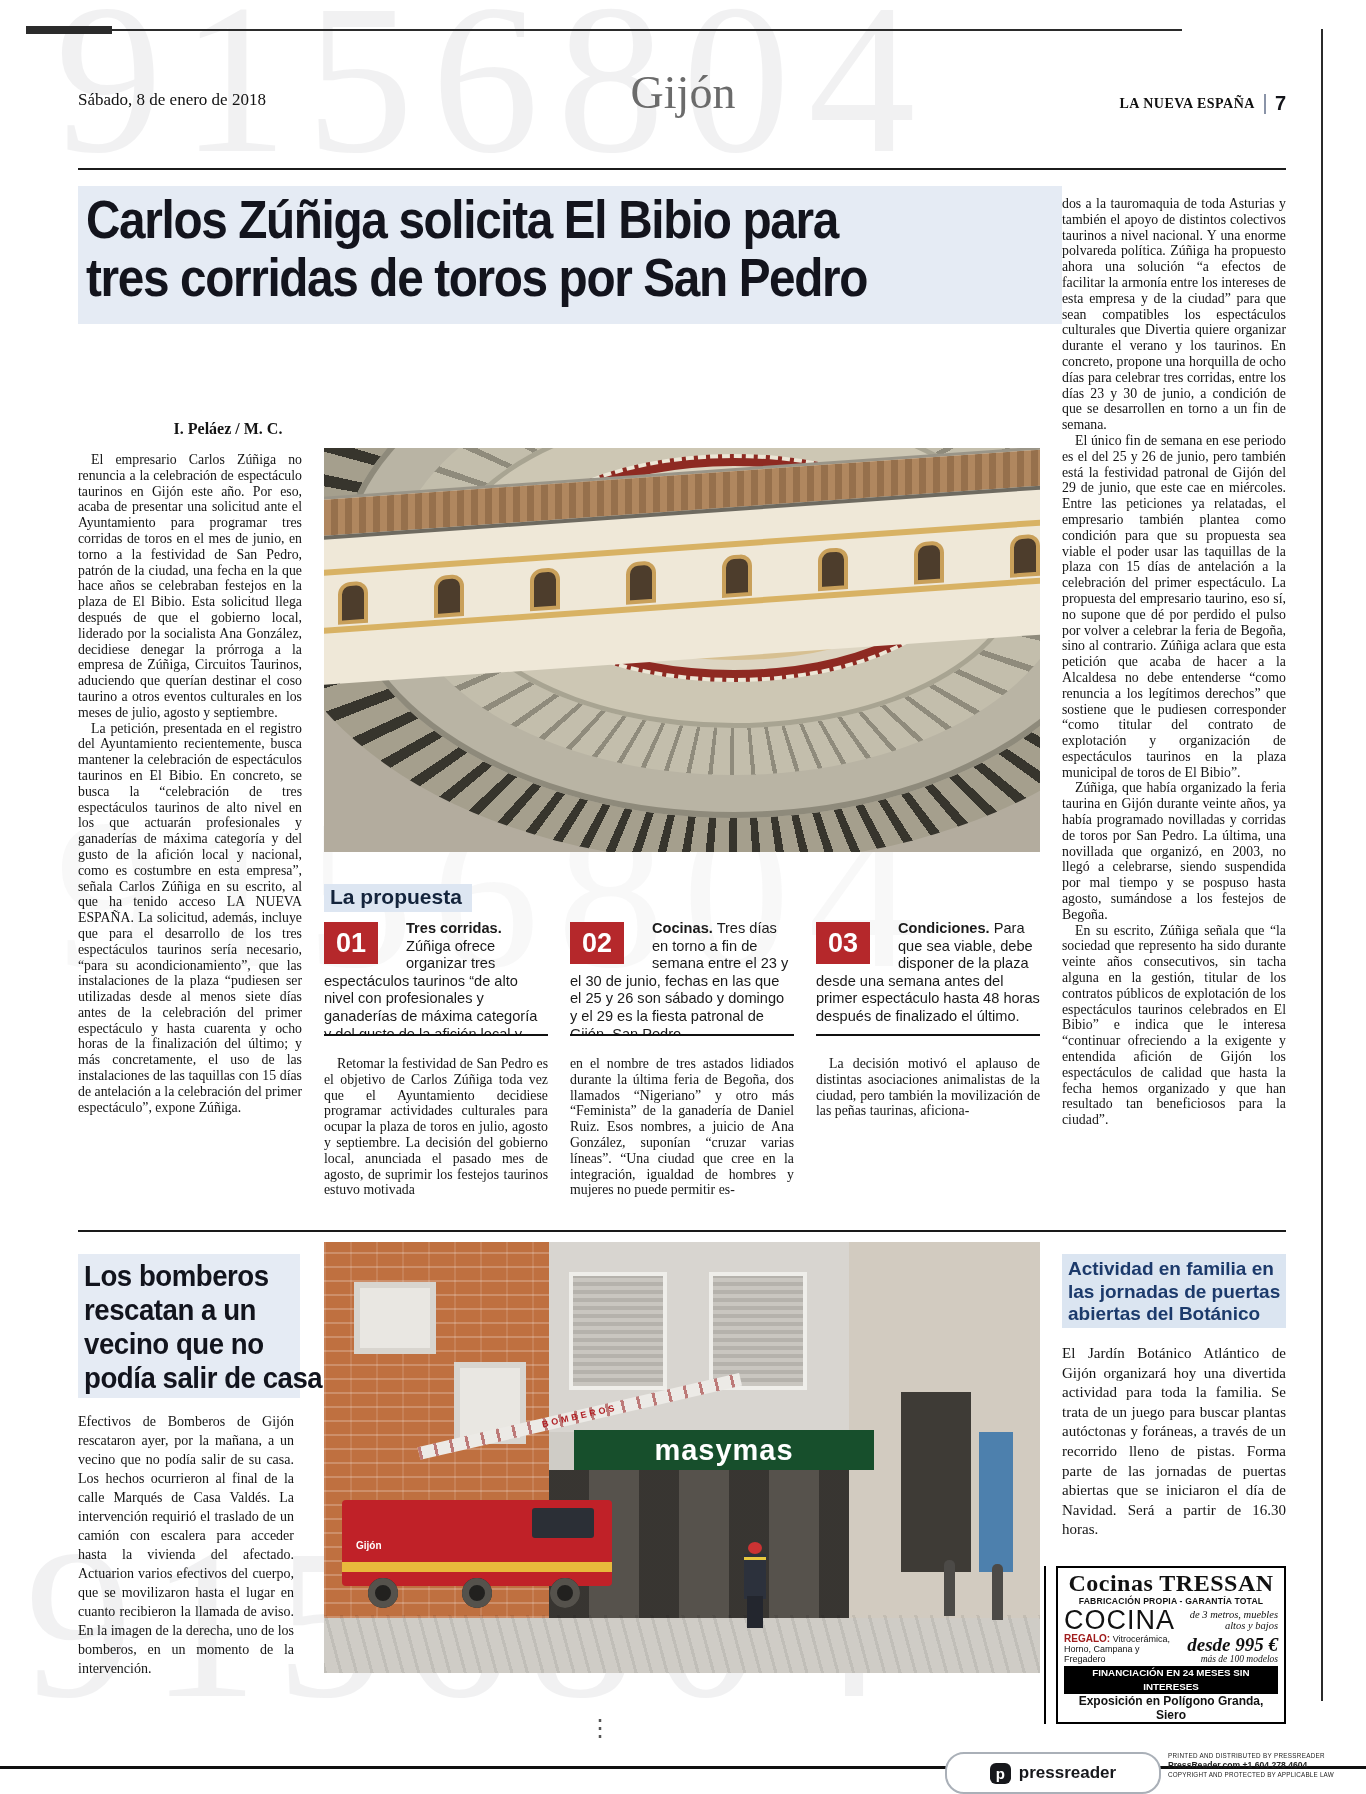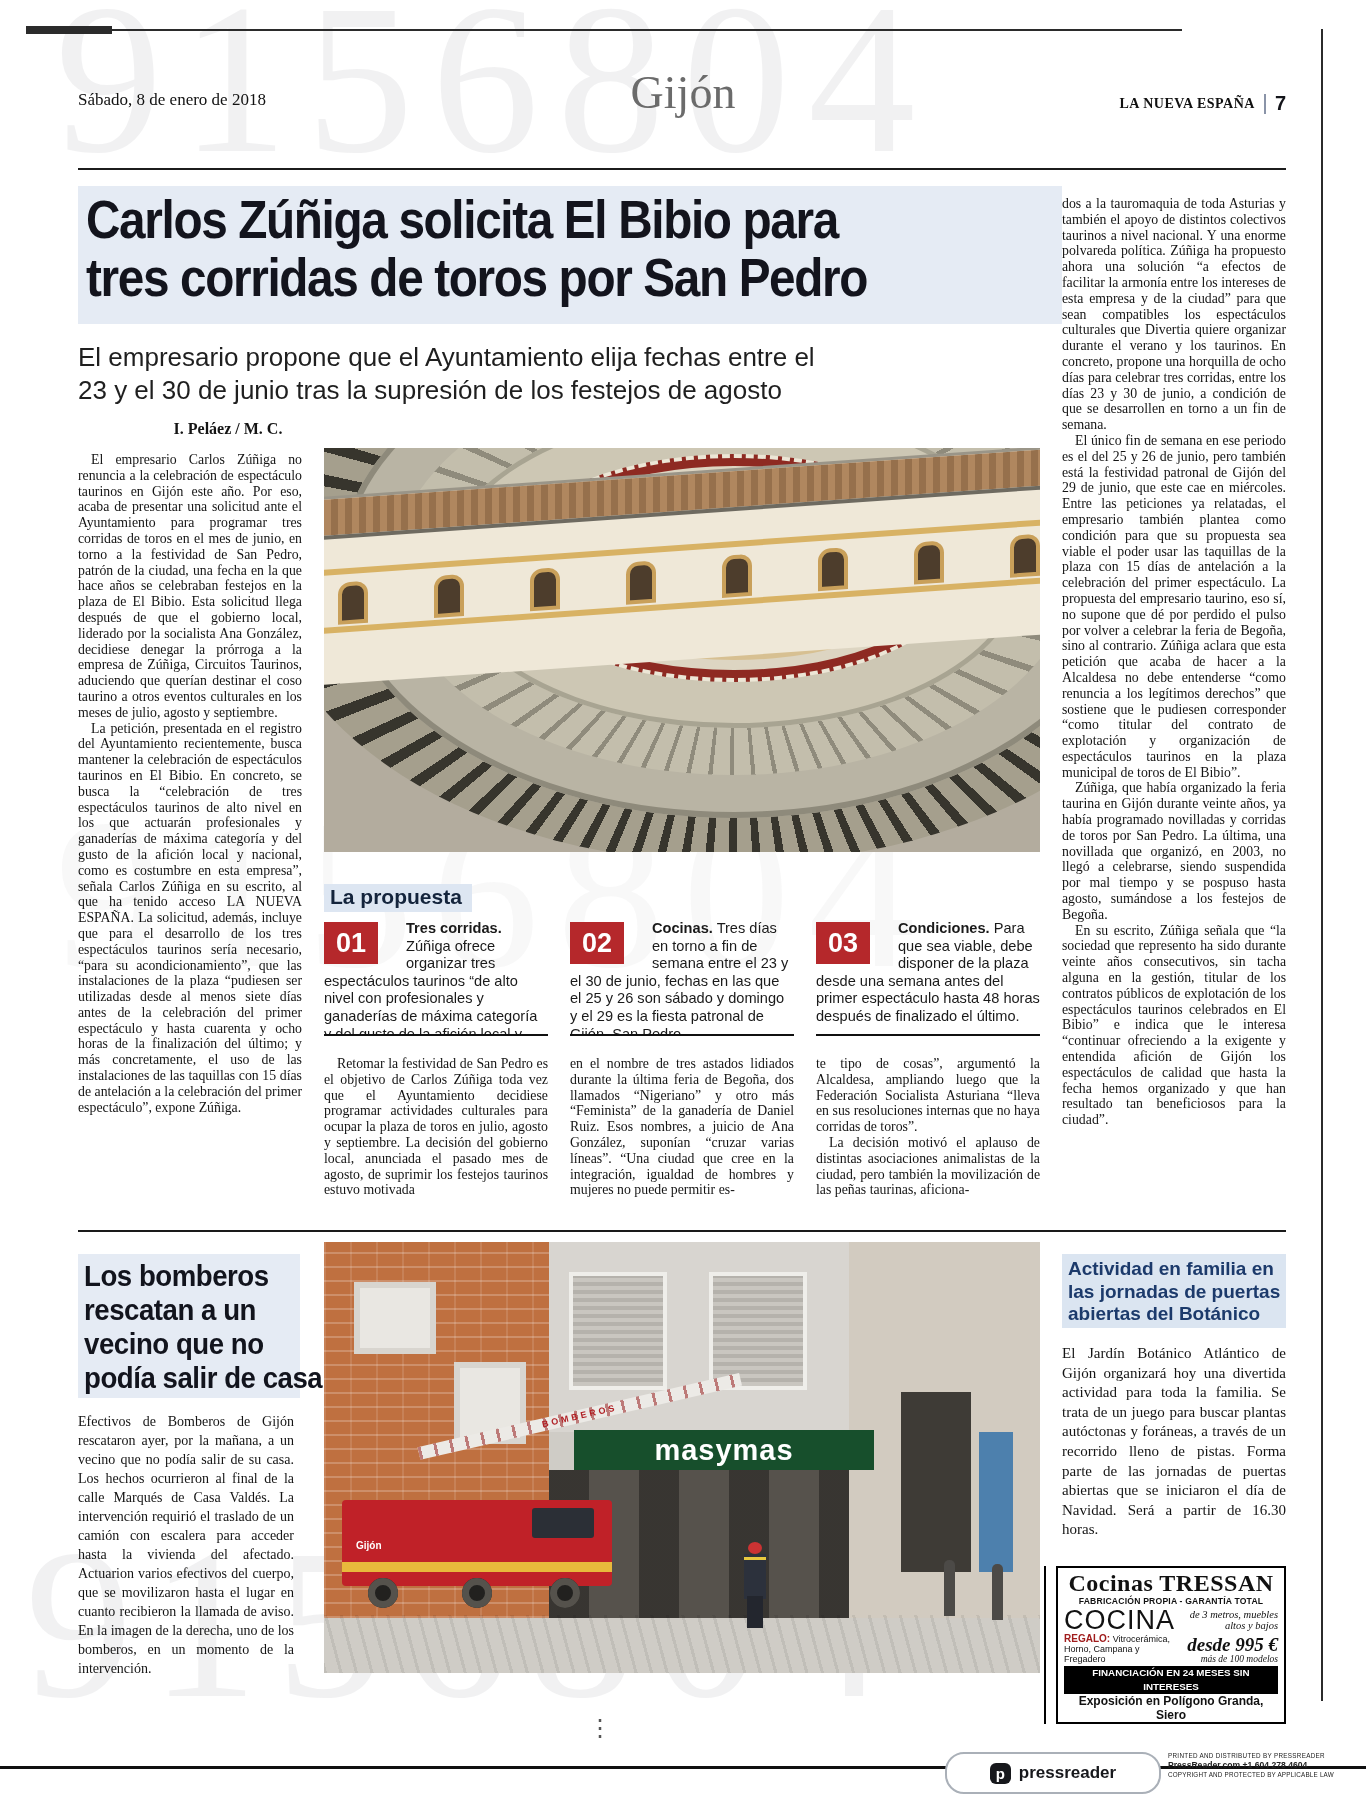--- a/index.html
+++ b/index.html
@@ -180,22 +180,20 @@
   <div class="abs hdr-right">
     <span class="hdr-brand">LA NUEVA ESPAÑA</span>
     <span class="hdr-bar"></span>
     <span class="hdr-page">7</span>
   </div>
   <div class="abs hdr-rule"></div>
 
   <div class="abs headline-bg"></div>
   <div class="abs headline">Carlos Zúñiga solicita El Bibio para
 tres corridas de toros por San Pedro</div>
-  <div class="abs subhead">El empresario propone que el Ayuntamiento elija fechas entre el
-23 y el 30 de junio tras la supresión de los festejos de agosto</div>
   <div class="abs byline">I. Peláez / M. C.</div>
 
   <div class="abs bodytxt col-left">
     <p>El empresario Carlos Zúñiga no renuncia a la celebración de espectáculo taurinos en Gijón este año. Por eso, acaba de presentar una solicitud ante el Ayuntamiento para programar tres corridas de toros en el mes de junio, en torno a la festividad de San Pedro, patrón de la ciudad, una fecha en la que hace años se celebraban festejos en la plaza de El Bibio. Esta solicitud llega después de que el gobierno local, liderado por la socialista Ana González, decidiese denegar la prórroga a la empresa de Zúñiga, Circuitos Taurinos, aduciendo que querían destinar el coso taurino a otros eventos culturales en los meses de julio, agosto y septiembre.</p>
     <p>La petición, presentada en el registro del Ayuntamiento recientemente, busca mantener la celebración de espectáculos taurinos en El Bibio. En concreto, se busca la “celebración de tres espectáculos taurinos de alto nivel en los que actuarán profesionales y ganaderías de máxima categoría y del gusto de la afición local y nacional, como es costumbre en esta empresa”, señala Carlos Zúñiga en su escrito, al que ha tenido acceso LA NUEVA ESPAÑA. La solicitud, además, incluye que para el desarrollo de los tres espectáculos taurinos sería necesario, “para su acondicionamiento”, que las instalaciones de la plaza “pudiesen ser utilizadas desde al menos siete días antes de la celebración del primer espectáculo y hasta cuarenta y ocho horas de la finalización del último; y más concretamente, el uso de las instalaciones de las taquillas con 15 días de antelación a la celebración del primer espectáculo”, expone Zúñiga.</p>
   </div>
 
   <div class="abs photo1">
     <div class="ell ring-colonnade"></div>
     <div class="ell ring-upper"></div>
@@ -240,21 +238,20 @@
     <span>Para que sea viable, debe disponer de la plaza desde una semana antes del primer espectáculo hasta 48 horas después de finalizado el último.</span>
   </div>
 
   <div class="abs bodytxt midcol" style="left:570px;">
     <p style="text-indent:0;">en el nombre de tres astados lidiados durante la última feria de Begoña, dos llamados “Nigeriano” y otro más “Feminista” de la ganadería de Daniel Ruiz. Esos nombres, a juicio de Ana González, suponían “cruzar varias líneas”. “Una ciudad que cree en la integración, igualdad de hombres y mujeres no puede permitir es-</p>
   </div>
   <div class="abs bodytxt midcol" style="left:324px;">
     <p>Retomar la festividad de San Pedro es el objetivo de Carlos Zúñiga toda vez que el Ayuntamiento decidiese programar actividades culturales para ocupar la plaza de toros en julio, agosto y septiembre. La decisión del gobierno local, anunciada el pasado mes de agosto, de suprimir los festejos taurinos estuvo motivada</p>
   </div>
   <div class="abs bodytxt midcol" style="left:816px;">
-    <p style="text-indent:0;">te tipo de cosas”, argumentó la Alcaldesa, ampliando luego que la Federación Socialista Asturiana “lleva en sus resoluciones internas que no haya corridas de toros”.</p>
     <p>La decisión motivó el aplauso de distintas asociaciones animalistas de la ciudad, pero también la movilización de las peñas taurinas, aficiona-</p>
   </div>
 
   <div class="abs bodytxt col-right">
     <p style="text-indent:0;">dos a la tauromaquia de toda Asturias y también el apoyo de distintos colectivos taurinos a nivel nacional. Y una enorme polvareda política. Zúñiga ha propuesto ahora una solución “a efectos de facilitar la armonía entre los intereses de esta empresa y de la ciudad” para que sean compatibles los espectáculos culturales que Divertia quiere organizar durante el verano y los taurinos. En concreto, propone una horquilla de ocho días para celebrar tres corridas, entre los días 23 y 30 de junio, a condición de que se desarrollen en torno a un fin de semana.</p>
     <p>El único fin de semana en ese periodo es el del 25 y 26 de junio, pero también está la festividad patronal de Gijón del 29 de junio, que este cae en miércoles. Entre las peticiones ya relatadas, el empresario también plantea como condición para que su propuesta sea viable el poder usar las taquillas de la plaza con 15 días de antelación a la celebración del primer espectáculo. La propuesta del empresario taurino, eso sí, no supone que dé por perdido el pulso por volver a celebrar la feria de Begoña, sino al contrario. Zúñiga aclara que esta petición que acaba de hacer a la Alcaldesa no debe entenderse “como renuncia a los legítimos derechos” que sostiene que le pudiesen corresponder “como titular del contrato de explotación y organización de espectáculos taurinos en la plaza municipal de toros de El Bibio”.</p>
     <p>Zúñiga, que había organizado la feria taurina en Gijón durante veinte años, ya había programado novilladas y corridas de toros por San Pedro. La última, una novillada que organizó, en 2003, no llegó a celebrarse, siendo suspendida por mal tiempo y se pospuso hasta agosto, sumándose a los festejos de Begoña.</p>
     <p>En su escrito, Zúñiga señala que “la sociedad que represento ha sido durante veinte años consecutivos, sin tacha alguna en la gestión, titular de los contratos públicos de explotación de los espectáculos taurinos celebrados en El Bibio” e indica que le interesa “continuar ofreciendo a la exigente y entendida afición de Gijón los espectáculos de calidad que hasta la fecha hemos organizado y que han resultado tan beneficiosos para la ciudad”.</p>
   </div>
 

